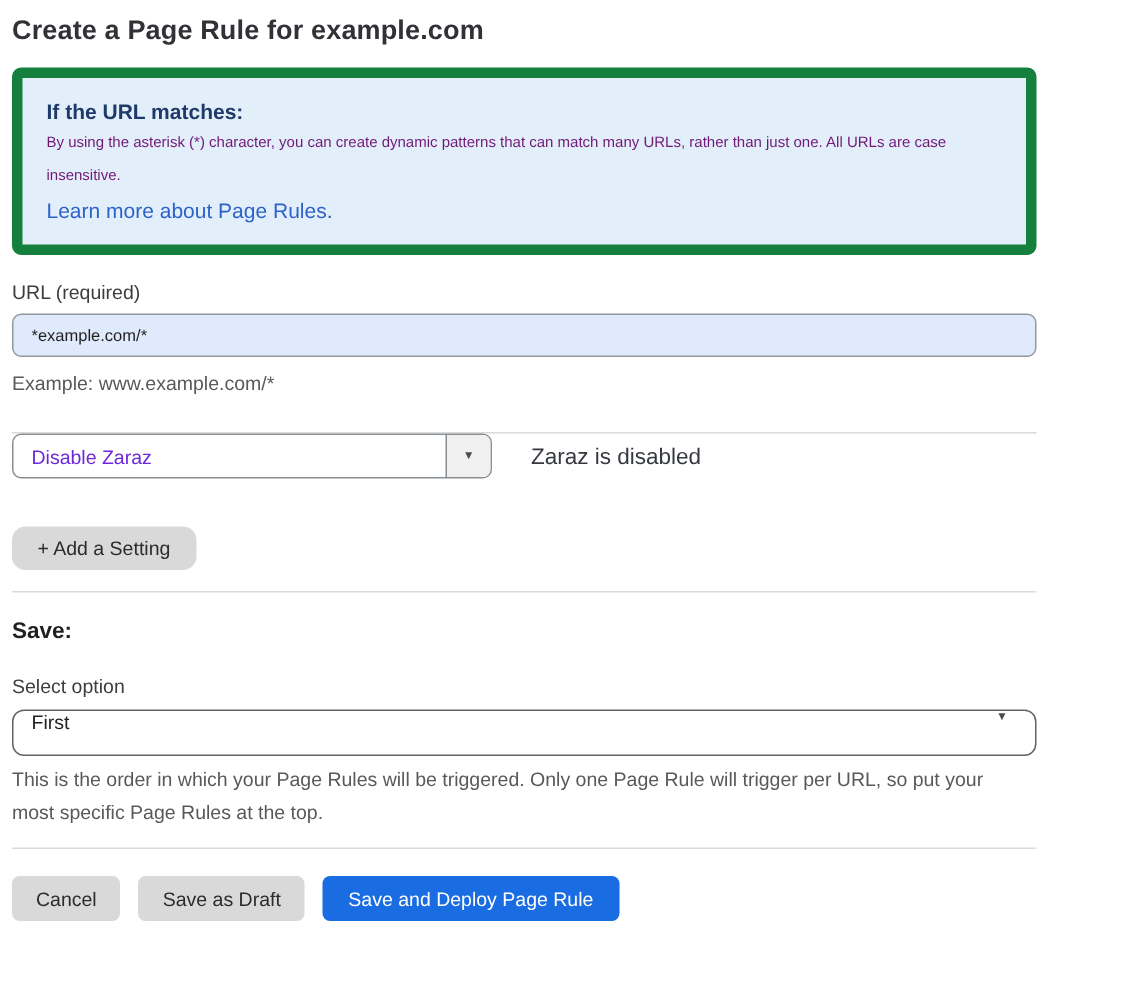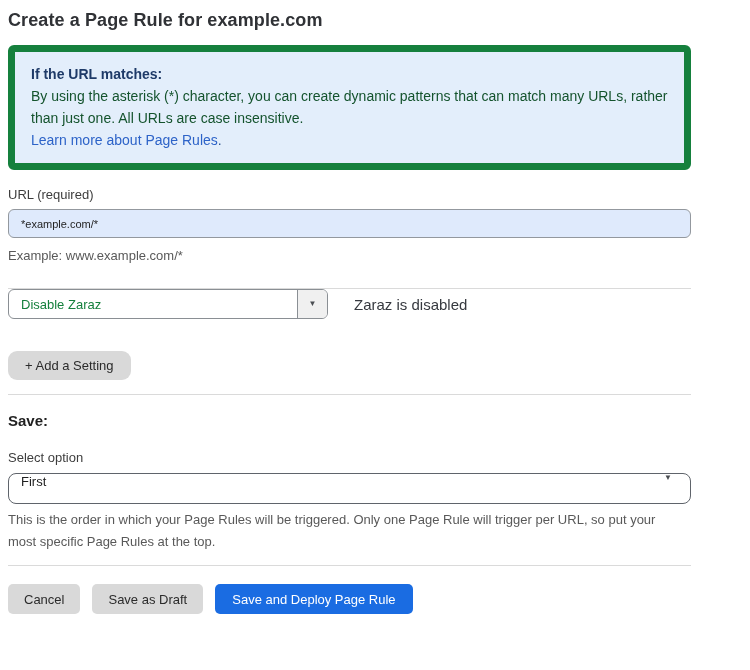--- a/index.html
+++ b/index.html
@@ -30,22 +30,22 @@
     padding: 11px 16px 12px 16px;
     margin-bottom: 17px;
   }
   .info-heading {
     font-size: 14px;
     font-weight: bold;
     color: #1e3a68;
     line-height: 22px;
   }
   .info-body {
-    font-size: 14px;
-    color: #14532d;
+    font-size: 10px;
+    color: #701a75;
     line-height: 22px;
     max-width: 645px;
   }
   .info-link-line {
     font-size: 14px;
     line-height: 22px;
     color: #2e538f;
   }
   .info-link {
     color: #2d63c8;
@@ -104,21 +104,21 @@
     align-items: stretch;
     cursor: pointer;
     overflow: hidden;
   }
   .setting-dropdown-value {
     flex: 1;
     display: flex;
     align-items: center;
     padding-left: 12px;
     font-size: 13px;
-    color: #15803d;
+    color: #6d28d9;
   }
   .setting-dropdown-caretbox {
     width: 30px;
     background: #f0f0f0;
     border-left: 1px solid #8a8f94;
     display: flex;
     align-items: center;
     justify-content: center;
   }
   .caret {

